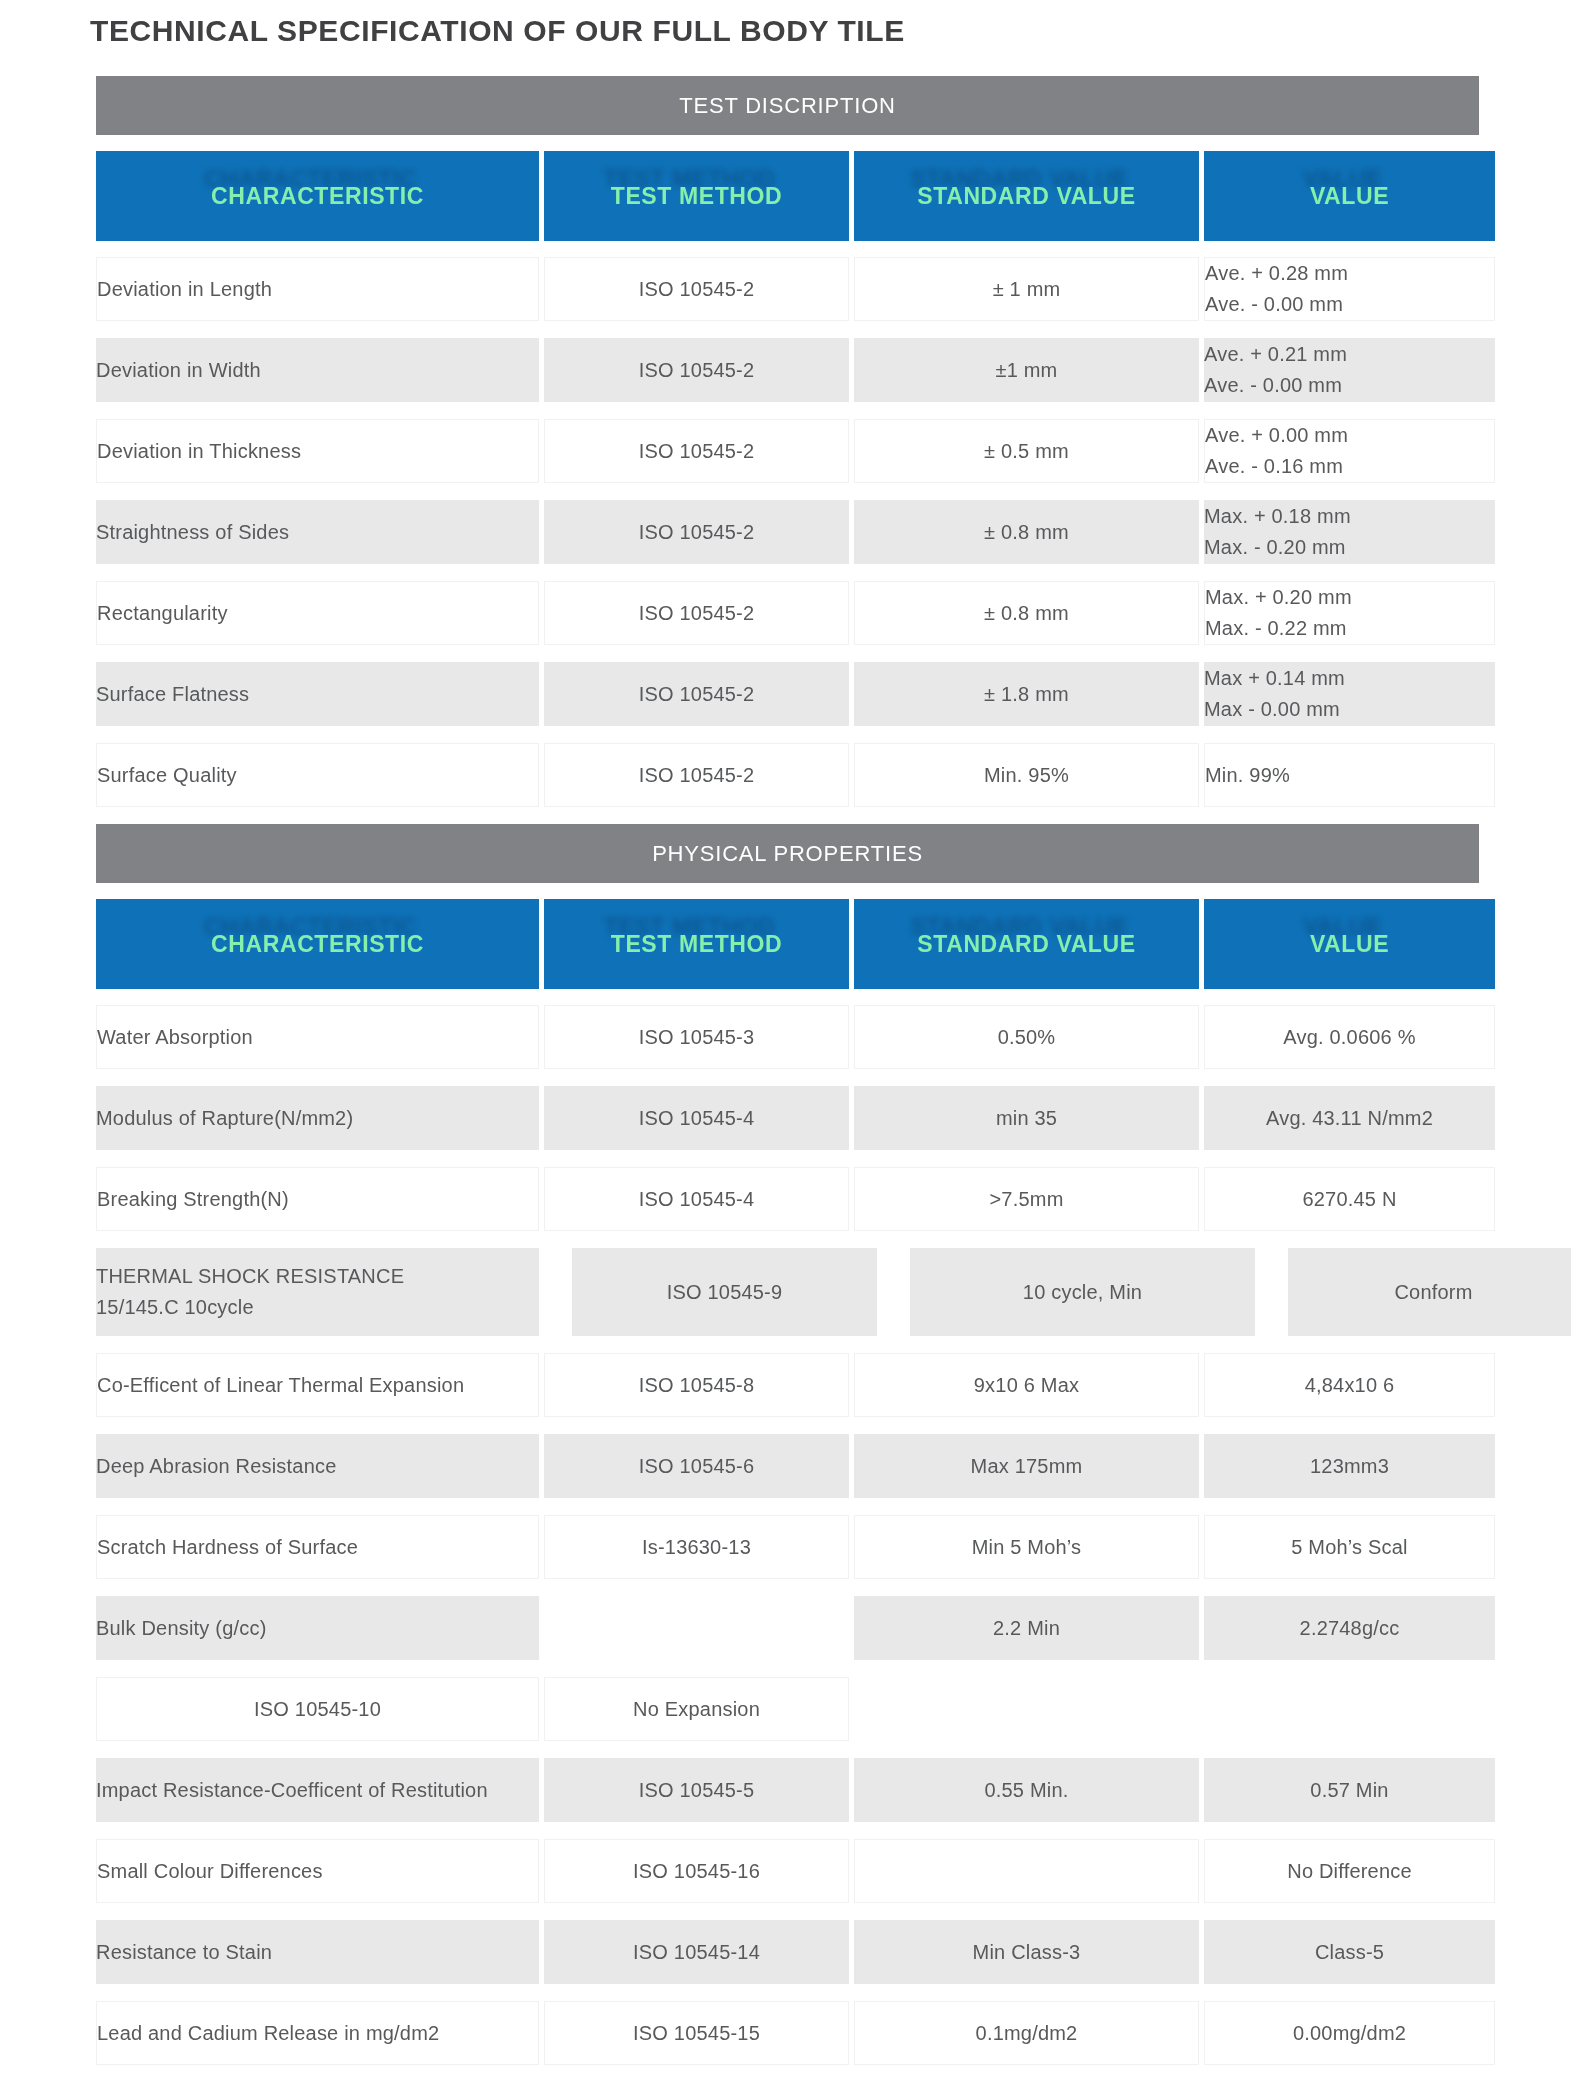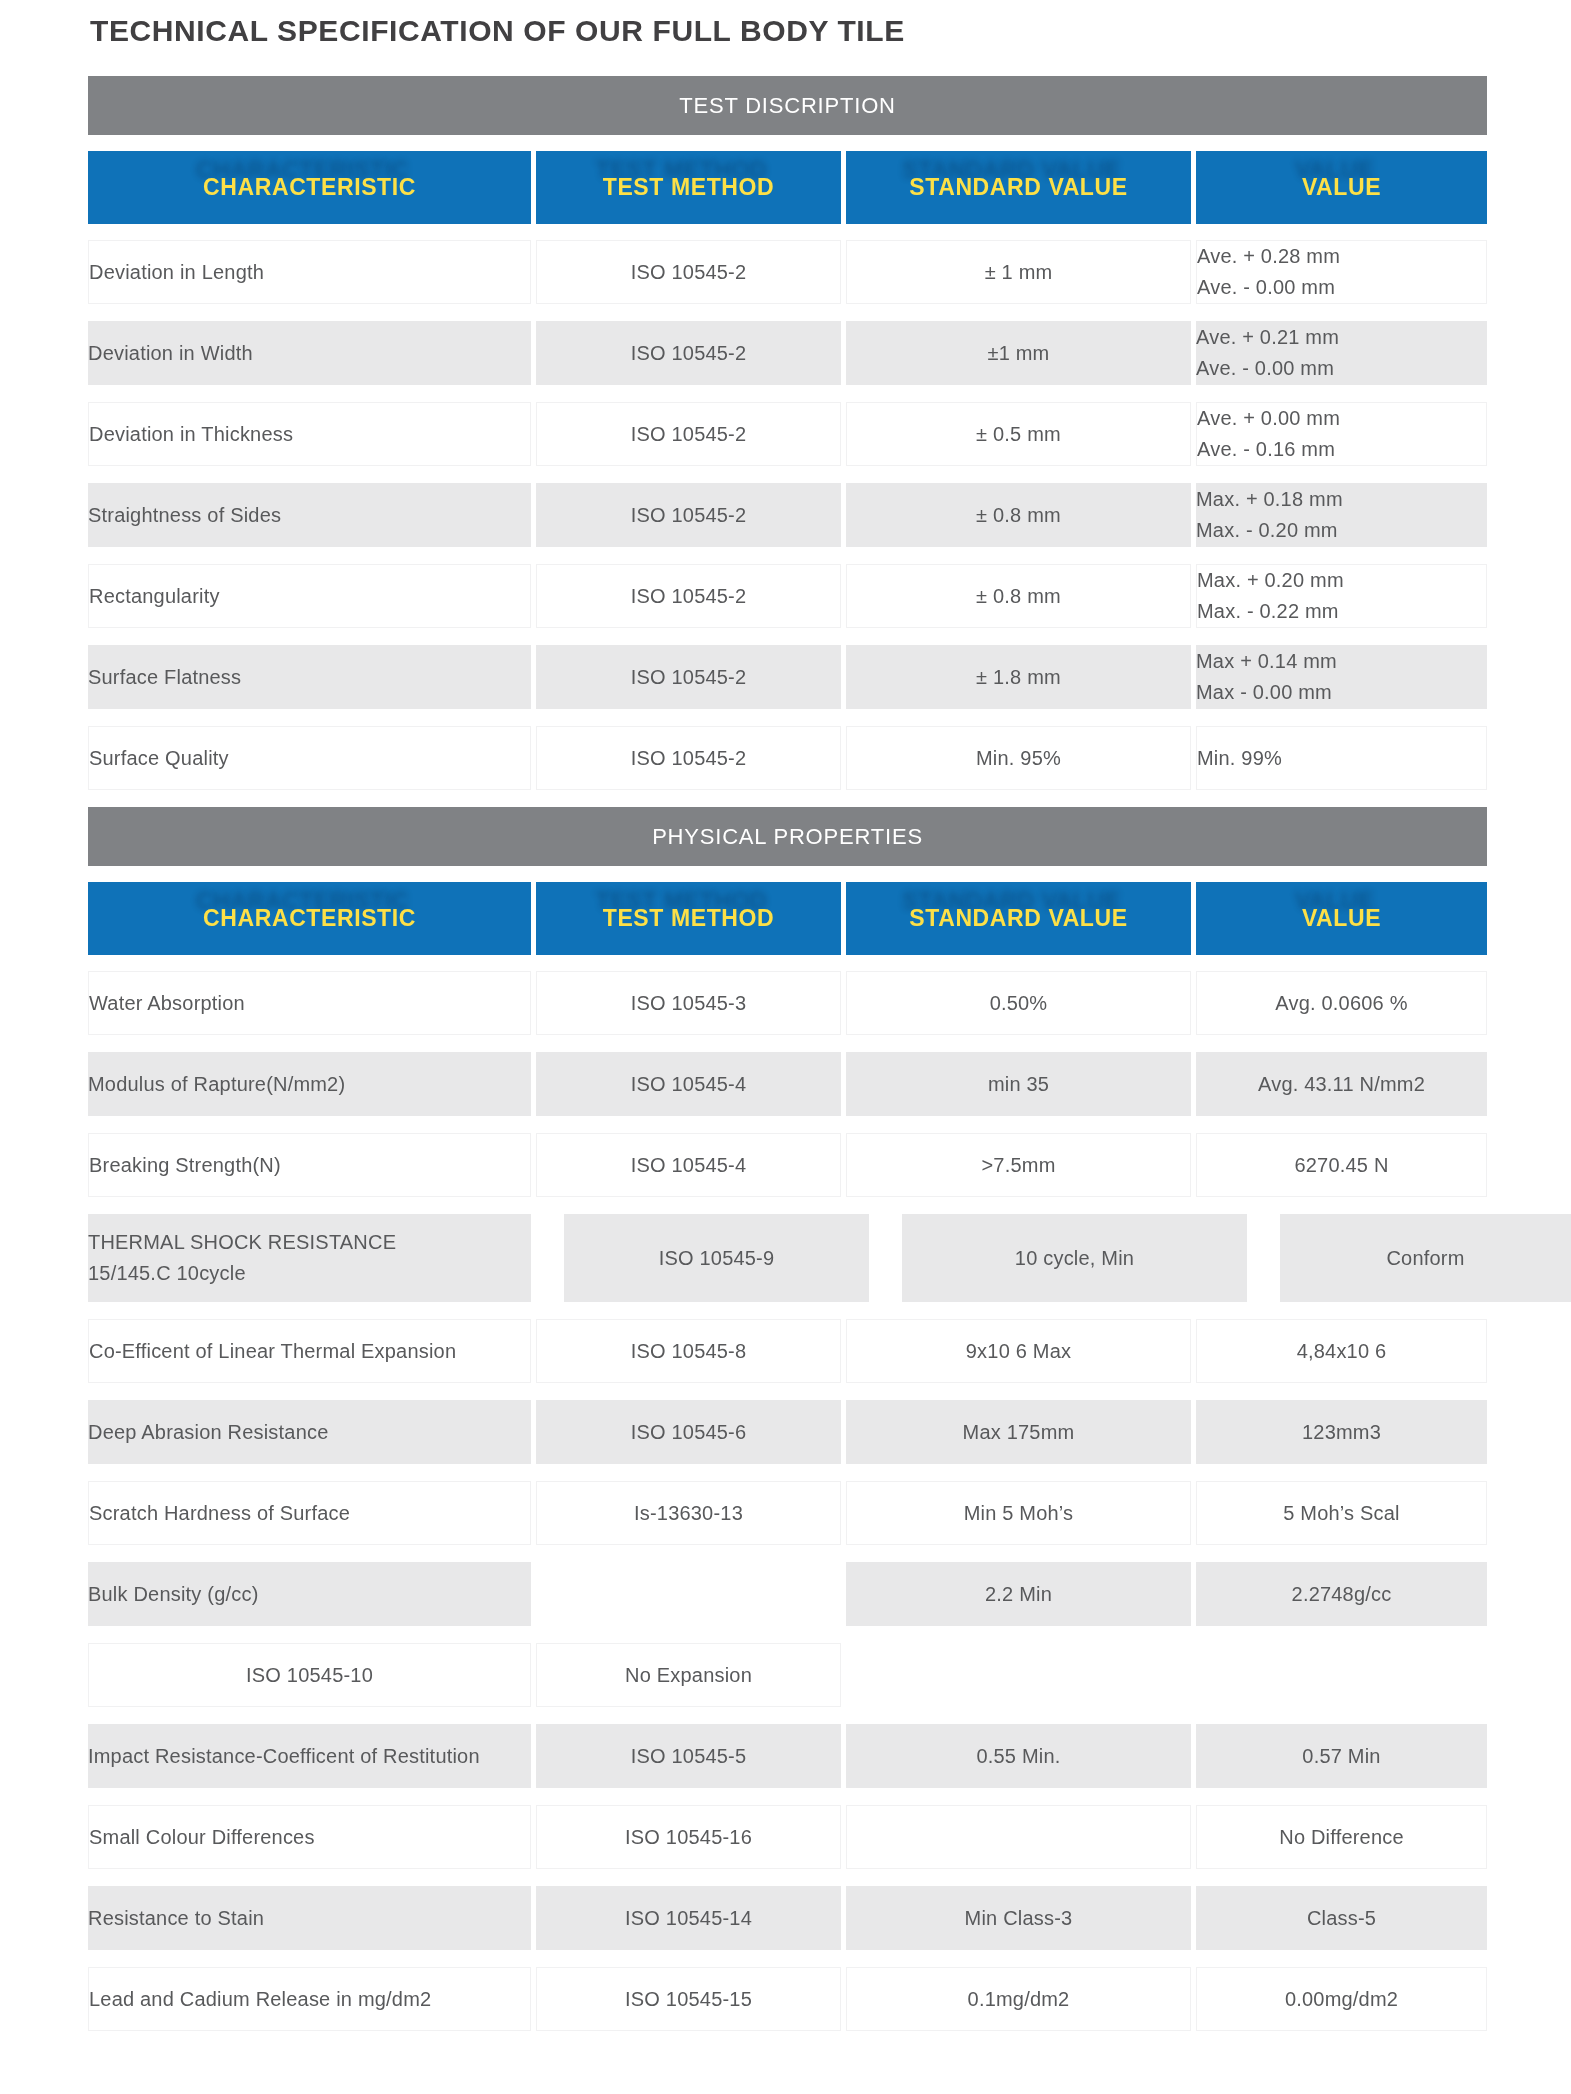--- a/index.html
+++ b/index.html
@@ -18,42 +18,42 @@
     padding: 14px 84px 15px 88px;
     background: #ffffff;
   }
   .title {
     margin: 0 0 28px 2px;
     font-size: 30px;
     font-weight: bold;
     letter-spacing: 0.6px;
     color: #414042;
   }
-  .spec-table { margin: 0; border-radius: 23px; }
+  .spec-table { margin: 8px; border-radius: 23px; }
   .section-bar {
     height: 59px;
     line-height: 59px;
     background: #808285;
     color: #ffffff;
     text-align: center;
     font-size: 22px;
     letter-spacing: 0.8px;
     margin-bottom: 16px;
   }
   .head-row {
     display: grid;
     grid-template-columns: 443px 305px 345px 291px;
     gap: 5px;
     margin-bottom: 16px;
   }
   .head-cell {
     box-sizing: border-box;
     background: #0f72b8;
-    color: #fde047;
-    height: 73px;
+    color: #86efac;
+    height: 90px;
     display: flex;
     align-items: center;
     justify-content: center;
     font-size: 23px;
     font-weight: bold;
     letter-spacing: 0.6px;
     text-shadow: -7px -17px 6px rgba(0, 25, 55, 0.30);
   }
   .head-cell.value-head {
   }

